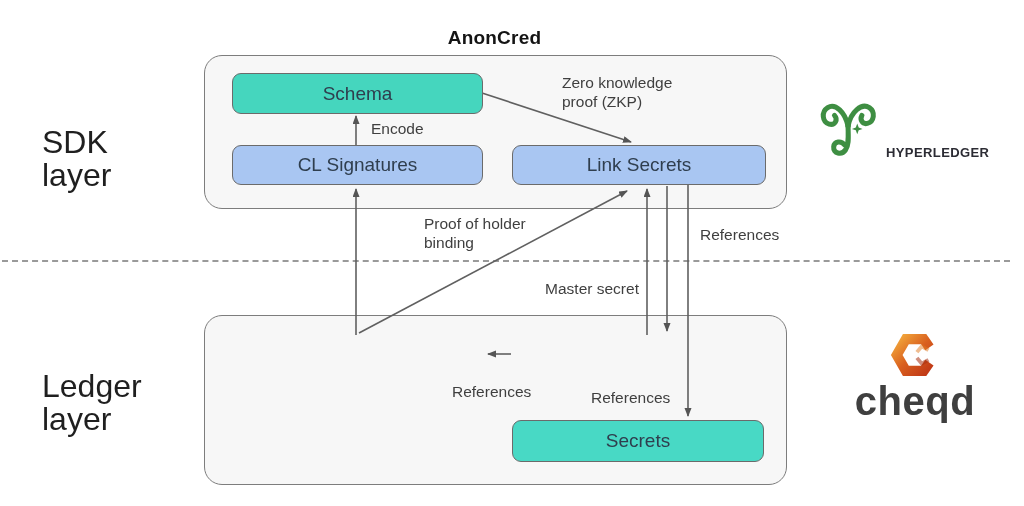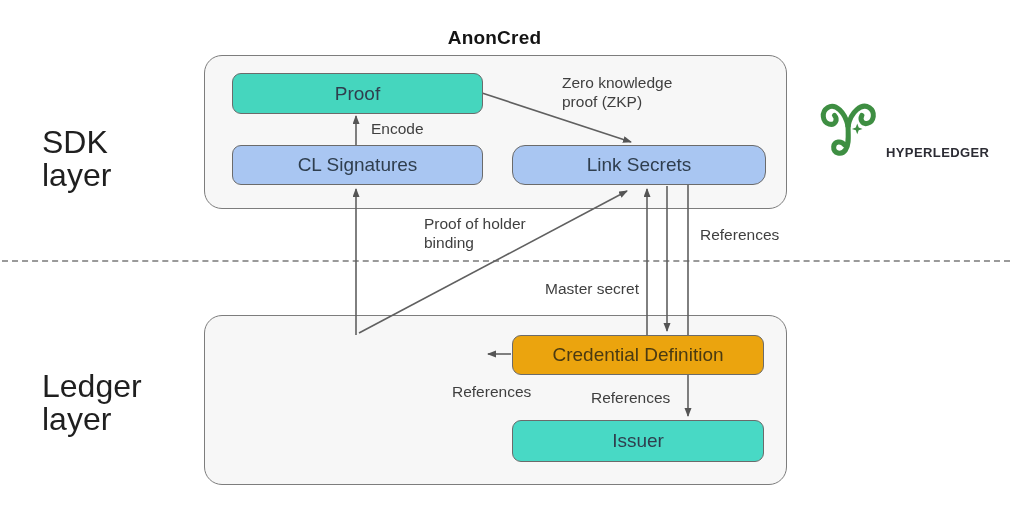--- a/index.html
+++ b/index.html
@@ -20,21 +20,21 @@
 
   .dashed-divider{position:absolute;left:2px;top:260px;width:1008px;height:0;
                   border-top:2.5px dashed #9a9a9a;z-index:0;}
 
   #edges{position:absolute;left:0;top:0;z-index:2;}
 
   .node{position:absolute;z-index:3;display:flex;align-items:center;justify-content:center;
         border:1.6px solid #6b6b6b;border-radius:9px;font-size:19px;color:#2f3e4e;}
   #node-claims{left:232px;top:73px;width:249px;height:39px;background:#45d6be;}
   #node-cl-signatures{left:232px;top:145px;width:249px;height:38px;background:#a9c6f2;}
-  #node-link-secrets{left:512px;top:145px;width:252px;height:38px;background:#a9c6f2;border-radius:13px;}
+  #node-link-secrets{left:512px;top:145px;width:252px;height:38px;background:#a9c6f2;}
   #node-issuer-did{left:232px;top:335px;width:249px;height:38px;background:#f8a93d;color:#4a3a12;}
   #node-credential-definition{left:512px;top:335px;width:250px;height:38px;background:#eba40e;color:#4a3a12;}
   #node-schema{left:512px;top:420px;width:250px;height:40px;background:#48d9c5;}
 
   .edge-label{position:absolute;z-index:4;font-size:15.5px;color:#3f3f3f;line-height:19px;}
   #label-zkp{left:562px;top:73px;width:132px;}
   #label-encode{left:371px;top:119px;}
   #label-selective{left:256px;top:214px;width:98px;text-align:center;}
   #label-pohb{left:424px;top:214px;width:122px;}
   #label-references-top{left:700px;top:225px;}
@@ -77,25 +77,24 @@
       <line x1="356" y1="335" x2="356" y2="189" marker-end="url(#arrow)"></line>
       <line x1="482" y1="93" x2="631" y2="142" marker-end="url(#arrow)"></line>
       <line x1="359" y1="333" x2="627" y2="191" marker-end="url(#arrow)"></line>
       <line x1="647" y1="335" x2="647" y2="189" marker-end="url(#arrow)"></line>
       <line x1="667" y1="186" x2="667" y2="331" marker-end="url(#arrow)"></line>
       <line x1="688" y1="184" x2="688" y2="416" marker-end="url(#arrow)"></line>
       <line x1="511" y1="354" x2="488" y2="354" marker-end="url(#arrow)"></line>
     </g>
   </svg>
 
-  <div class="node" id="node-claims">Proof</div>
+  <div class="node" id="node-claims">Schema</div>
   <div class="node" id="node-cl-signatures">CL Signatures</div>
   <div class="node" id="node-link-secrets">Link Secrets</div>
-  <div class="node" id="node-credential-definition">Credential Definition</div>
-  <div class="node" id="node-schema">Issuer</div>
+  <div class="node" id="node-schema">Secrets</div>
 
   <div class="edge-label" id="label-zkp">Zero knowledge proof (ZKP)</div>
   <div class="edge-label" id="label-encode">Encode</div>
   <div class="edge-label" id="label-pohb">Proof of holder binding</div>
   <div class="edge-label" id="label-references-top">References</div>
   <div class="edge-label" id="label-master-secret">Master secret</div>
   <div class="edge-label" id="label-references-left">References</div>
   <div class="edge-label" id="label-references-middle">References</div>
 
   <div class="aries-logo">
@@ -105,14 +104,29 @@
         <path d="M31,32 C34,17 45,8 53,13 C59.5,17.5 58,27.5 51,29.3 C45.8,30.5 43,25.5 45.3,21"></path>
         <path d="M31,29 C31,42 32.5,50 28.5,56.5 C24.5,62.5 15.5,60.5 16.2,53.5 C16.8,47.5 24,47 27.5,51.5"></path>
       </g>
       <path d="M40.5,29.5 L42,33.6 L46,35 L42,36.4 L40.5,40.5 L39,36.4 L35,35 L39,33.6 Z" fill="#3e8e42"></path>
     </svg>
     <div class="aries-text">
       <span class="aries-brand">HYPERLEDGER</span>
     </div>
   </div>
 
+  <div class="cheqd-logo">
+    <svg width="50" height="50" viewBox="-26 -26 52 52">
+      <defs>
+        <linearGradient id="cheqd-grad" x1="0" y1="0" x2="1" y2="1">
+          <stop offset="0" stop-color="#f2a63a"></stop>
+          <stop offset="0.5" stop-color="#d9601f"></stop>
+          <stop offset="1" stop-color="#c13a17"></stop>
+        </linearGradient>
+      </defs>
+      <path d="M15,8 L9,16.5 L-9.5,16.5 L-19,0 L-9.5,-16.5 L9,-16.5 L15,-8" stroke="url(#cheqd-grad)" stroke-width="10.5" fill="none" stroke-linejoin="miter"></path>
+      <path d="M14,5 L7,9 L2,3" stroke="#a83214" stroke-width="4" fill="none" opacity="0.55"></path>
+      <path d="M14,-5 L7,-9 L2,-3" stroke="#e07a22" stroke-width="4" fill="none" opacity="0.5"></path>
+    </svg>
+    <div class="cheqd-word">cheqd</div>
+  </div>
 
 </div>
 
 </body></html>

